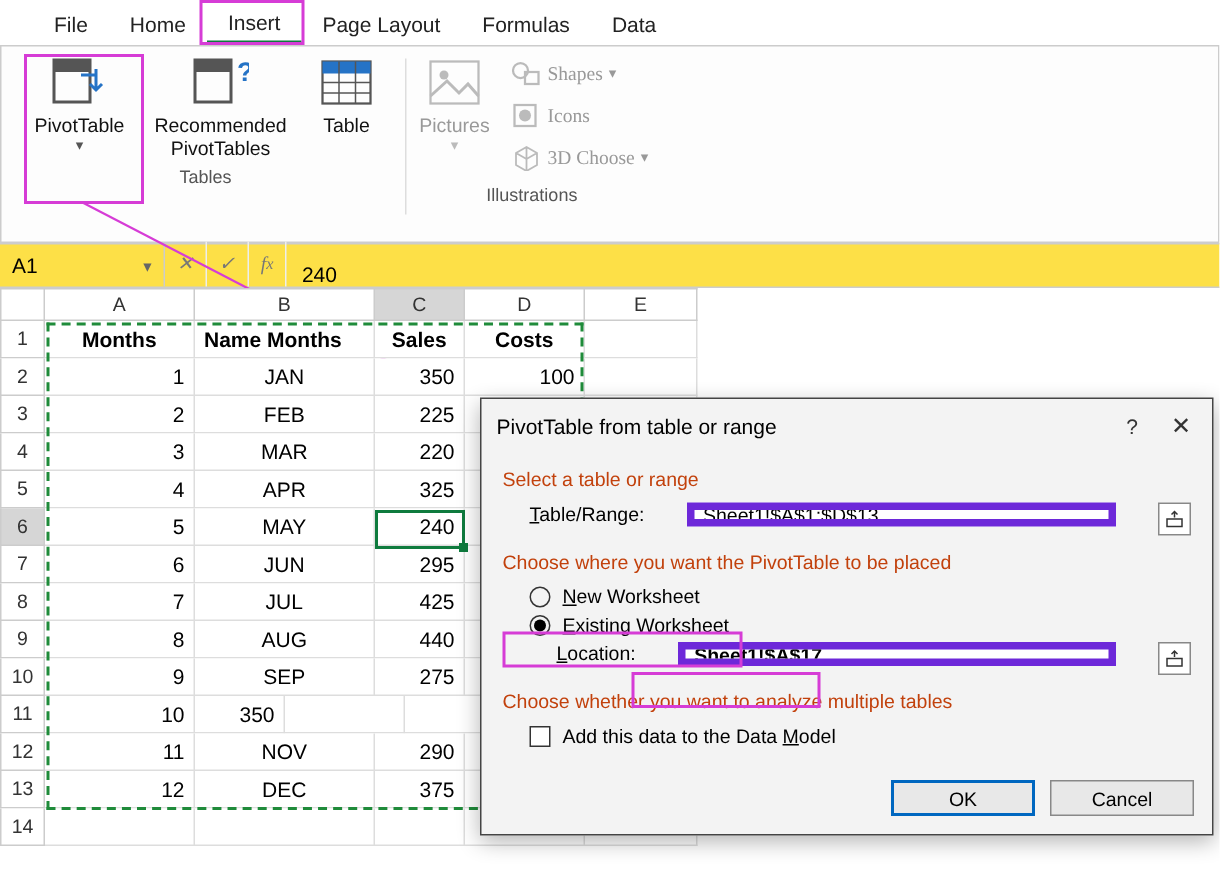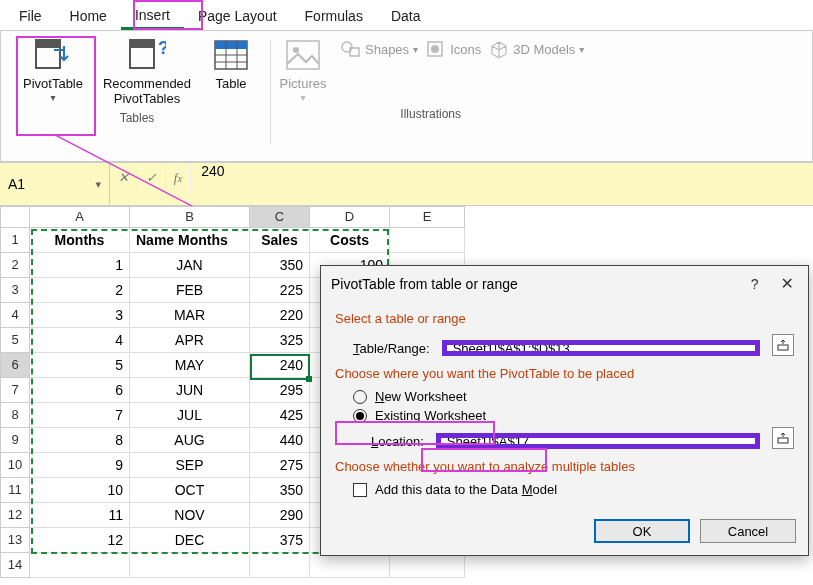--- a/index.html
+++ b/index.html
@@ -10,21 +10,21 @@
     background: #fff;
     width: 813px;
     height: 585px;
     position: relative;
     overflow: hidden;
   }
   
   .ribbon-tabs {
     display: flex;
     align-items: center;
-    padding: 2px 0 0 5px;
+    padding: 2px 0 0 22px;
     height: 30px;
     font-size: 14px;
     color: #222;
   }
   .ribbon-tab {
     padding: 4px 14px;
     cursor: pointer;
   }
   .ribbon-tab.active {
     border-bottom: 3px solid #0f7b3e;
@@ -98,25 +98,25 @@
     top: 36px;
     left: 16px;
     width: 80px;
     height: 100px;
     border: 2px solid #d63cd6;
     pointer-events: none;
   }
   
   .formula-bar {
     display: flex;
-    align-items: flex-start;
+    align-items: flex-end;
     border-top: 1px solid #ccc;
     border-bottom: 1px solid #ccc;
-    height: 44px;
-    background: #fef9c3;
+    height: 30px;
+    background: #fde047;
   }
   .name-box {
     width: 110px;
     padding: 0 8px;
     border-right: 1px solid #ccc;
     height: 100%;
     display: flex; align-items: center;
     justify-content: space-between;
     font-size: 14px;
   }
@@ -221,21 +221,21 @@
     display: flex;
     justify-content: space-between;
     align-items: center;
     padding: 8px 10px;
     font-size: 14px;
   }
   .dlg-title-right { display:flex; gap:18px; align-items:center; color:#333; }
   .dlg-close { font-size: 16px; padding: 0 4px; }
   .dlg-body { padding: 4px 14px 10px 14px; }
   .dlg-label { color:#c2410c; margin: 6px 0 8px 0; }
-  .dlg-row { display:flex; align-items:flex-end; gap:12px; margin: 4px 0 10px 18px; }
+  .dlg-row { display:flex; align-items:flex-start; gap:28px; margin: 4px 0 10px 18px; }
   .dlg-inp {
     border: 5px solid #6d28d9;
     background:#fff;
     padding: 3px 6px;
     height: 16px;
     font-size: 13px;
   }
   .range-btn {
     width: 22px; height:22px; border:1px solid #888; background:#fff;
     display:flex; align-items:center; justify-content:center;
@@ -321,41 +321,41 @@
         <div class="ico">
           <svg width="34" height="30">
               <rect x="1" y="1" width="32" height="28" fill="none" stroke="#bbb" stroke-width="1.5"></rect>
               <circle cx="10" cy="10" r="3" fill="#bbb"></circle>
               <path d="M1 24 L12 14 L20 22 L26 16 L33 24" fill="none" stroke="#bbb" stroke-width="2"></path>
             </svg>
         </div>
         <span>Pictures</span>
         <span style="font-size:10px;color:#bbb">▾</span>
       </div>
-      <div style="display:flex;flex-direction:row;">
+      <div style="display:flex;flex-direction:column;font-family:Liberation Serif, serif;">
         <div class="small-row">
           <svg width="20" height="18">
               <circle cx="6" cy="7" r="5" fill="none" stroke="#bbb" stroke-width="1.5"></circle>
               <rect x="9" y="8" width="9" height="8" fill="none" stroke="#bbb" stroke-width="1.5"></rect>
             </svg>
           <span>Shapes</span>
           <span style="font-size:10px">▾</span>
         </div>
         <div class="small-row">
           <svg width="20" height="18">
               <rect x="2" y="2" width="14" height="14" fill="none" stroke="#bbb" stroke-width="1.5"></rect>
               <circle cx="9" cy="9" r="4" fill="#bbb"></circle>
             </svg>
           <span>Icons</span>
         </div>
         <div class="small-row">
           <svg width="20" height="18">
               <path d="M10 2 L17 6 L17 14 L10 18 L3 14 L3 6 Z M10 2 L10 10 L17 6 M10 10 L3 6 M10 10 L10 18" fill="none" stroke="#bbb" stroke-width="1.2"></path>
             </svg>
-          <span>3D Models</span>
+          <span>3D Choose</span>
           <span style="font-size:10px">▾</span>
         </div>
       </div>
     </div>
     <div class="group-label">Illustrations</div>
   </div>
 </div>
 <div class="hl-pivot"></div>
 
 <svg class="leader" style="left:55px;top:135px" width="280" height="150">
@@ -463,21 +463,20 @@
         <div class="rowh">10</div>
         <div class="cell right wA">9</div>
         <div class="cell center wB">SEP</div>
         <div class="cell right wC">275</div>
         <div class="cell right wD"></div>
         <div class="cell wE"></div>
       </div>
       <div class="row">
         <div class="rowh">11</div>
         <div class="cell right wA">10</div>
-        <div class="cell center wB">OCT</div>
         <div class="cell right wC">350</div>
         <div class="cell right wD"></div>
         <div class="cell wE"></div>
       </div>
       <div class="row">
         <div class="rowh">12</div>
         <div class="cell right wA">11</div>
         <div class="cell center wB">NOV</div>
         <div class="cell right wC">290</div>
         <div class="cell right wD"></div>
@@ -530,21 +529,21 @@
     <div class="radio">
       <div class="r"></div>
       <span><span class="underline-letter">N</span>ew Worksheet</span>
     </div>
     <div class="radio checked">
       <div class="r"></div>
       <span><span class="underline-letter">E</span>xisting Worksheet</span>
     </div>
     <div class="dlg-row" style="margin-left:36px">
       <span><span class="underline-letter">L</span>ocation:</span>
-      <input class="dlg-inp" style="flex: 1 1 0%;" value="Sheet1!$A$17">
+      <input class="dlg-inp" style="flex: 1 1 0%; font-weight: bold;" value="Sheet1!$A$17">
       <div class="range-btn">
         <svg width="12" height="12">
             <rect x="1" y="6" width="10" height="5" fill="none" stroke="#333"></rect>
             <path d="M6 1 L6 5 M4 3 L6 1 L8 3" fill="none" stroke="#333"></path>
           </svg>
       </div>
     </div>
     <div class="dlg-label">Choose whether you want to analyze multiple tables</div>
     <div class="chkrow">
       <div class="chk"></div>

